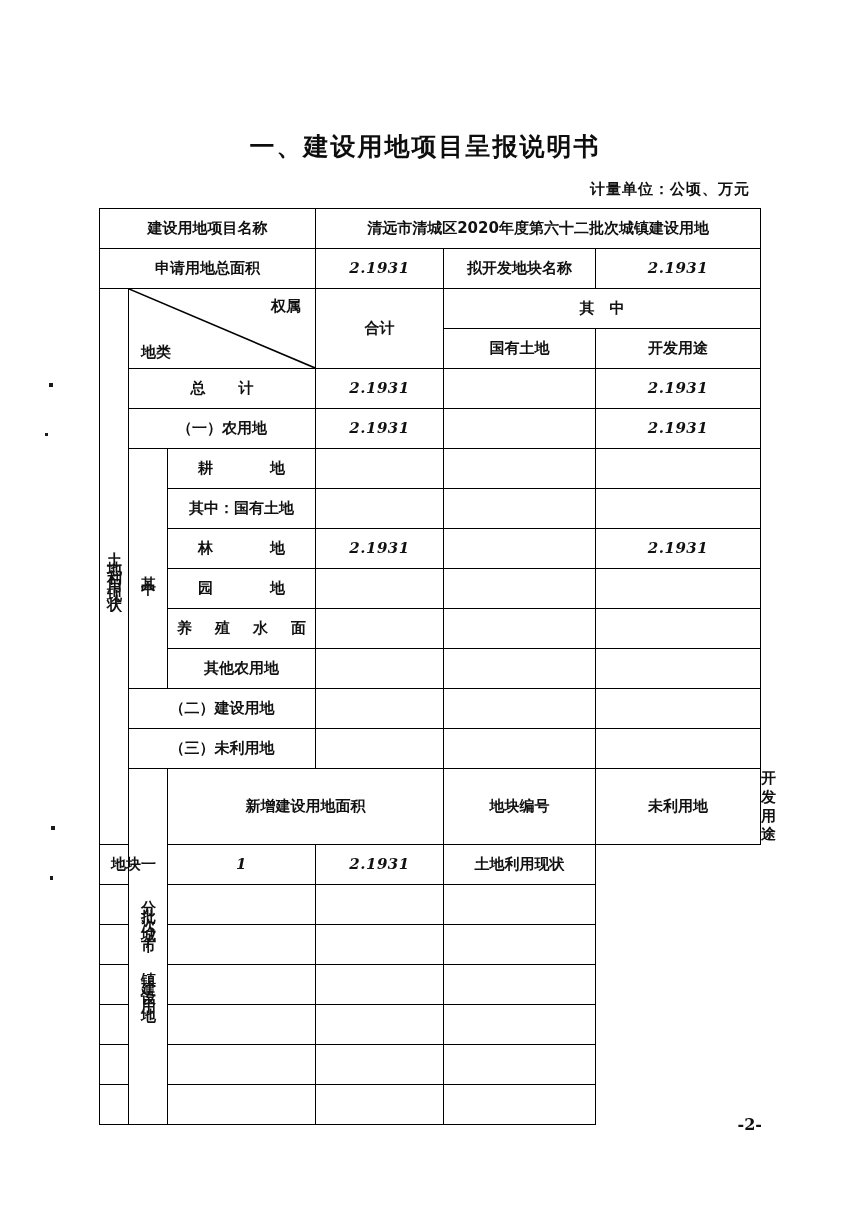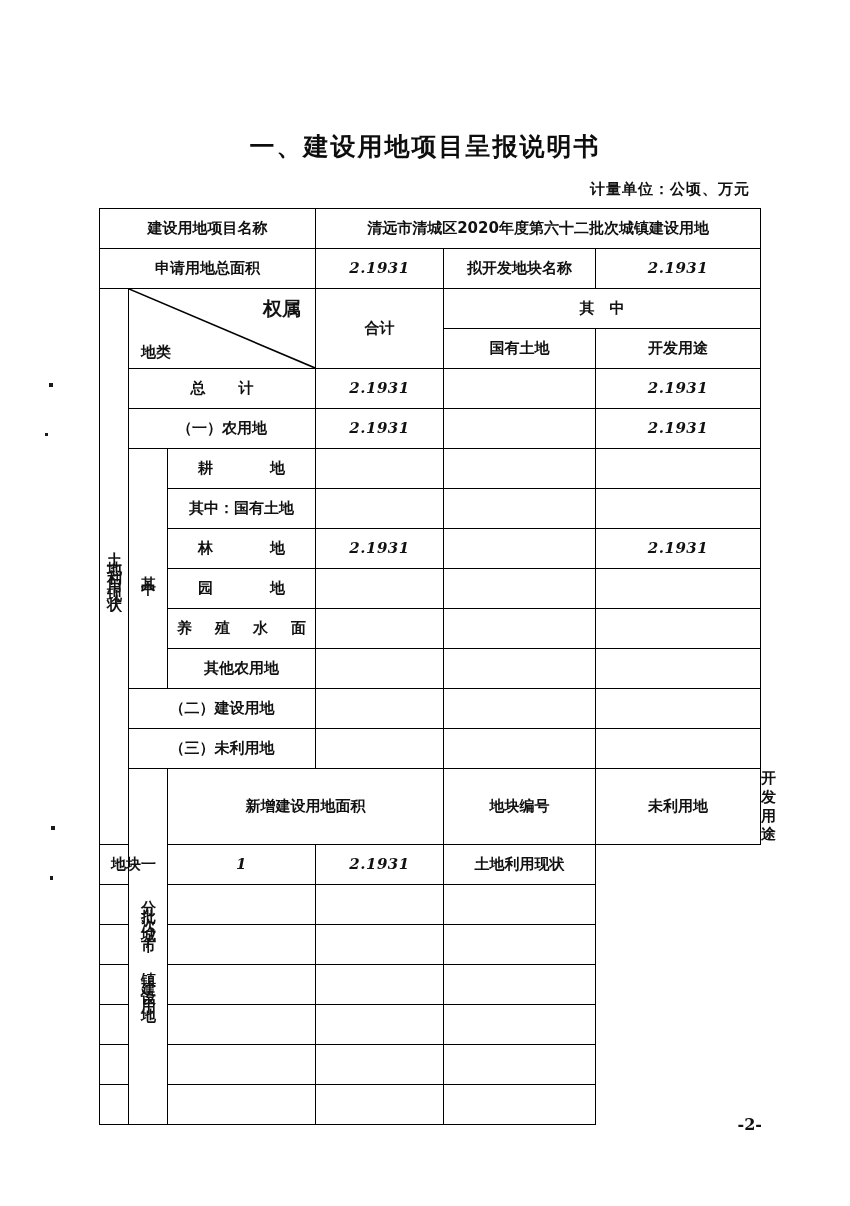--- a/index.html
+++ b/index.html
@@ -94,21 +94,21 @@
     padding: 0;
   }
   td.diag .dline {
     position: absolute; inset: 0;
     width: 100%; height: 100%;
     display: block;
   }
   td.diag .lbl-tr {
     position: absolute;
     right: 14px; top: 8px;
-    font-size: 19px; font-weight: bold;
+    font-size: 15px; font-weight: bold;
   }
   td.diag .lbl-bl {
     position: absolute;
     left: 12px; bottom: 6px;
     font-size: 15px; font-weight: bold;
   }
 
   td.blank { }
 
   

